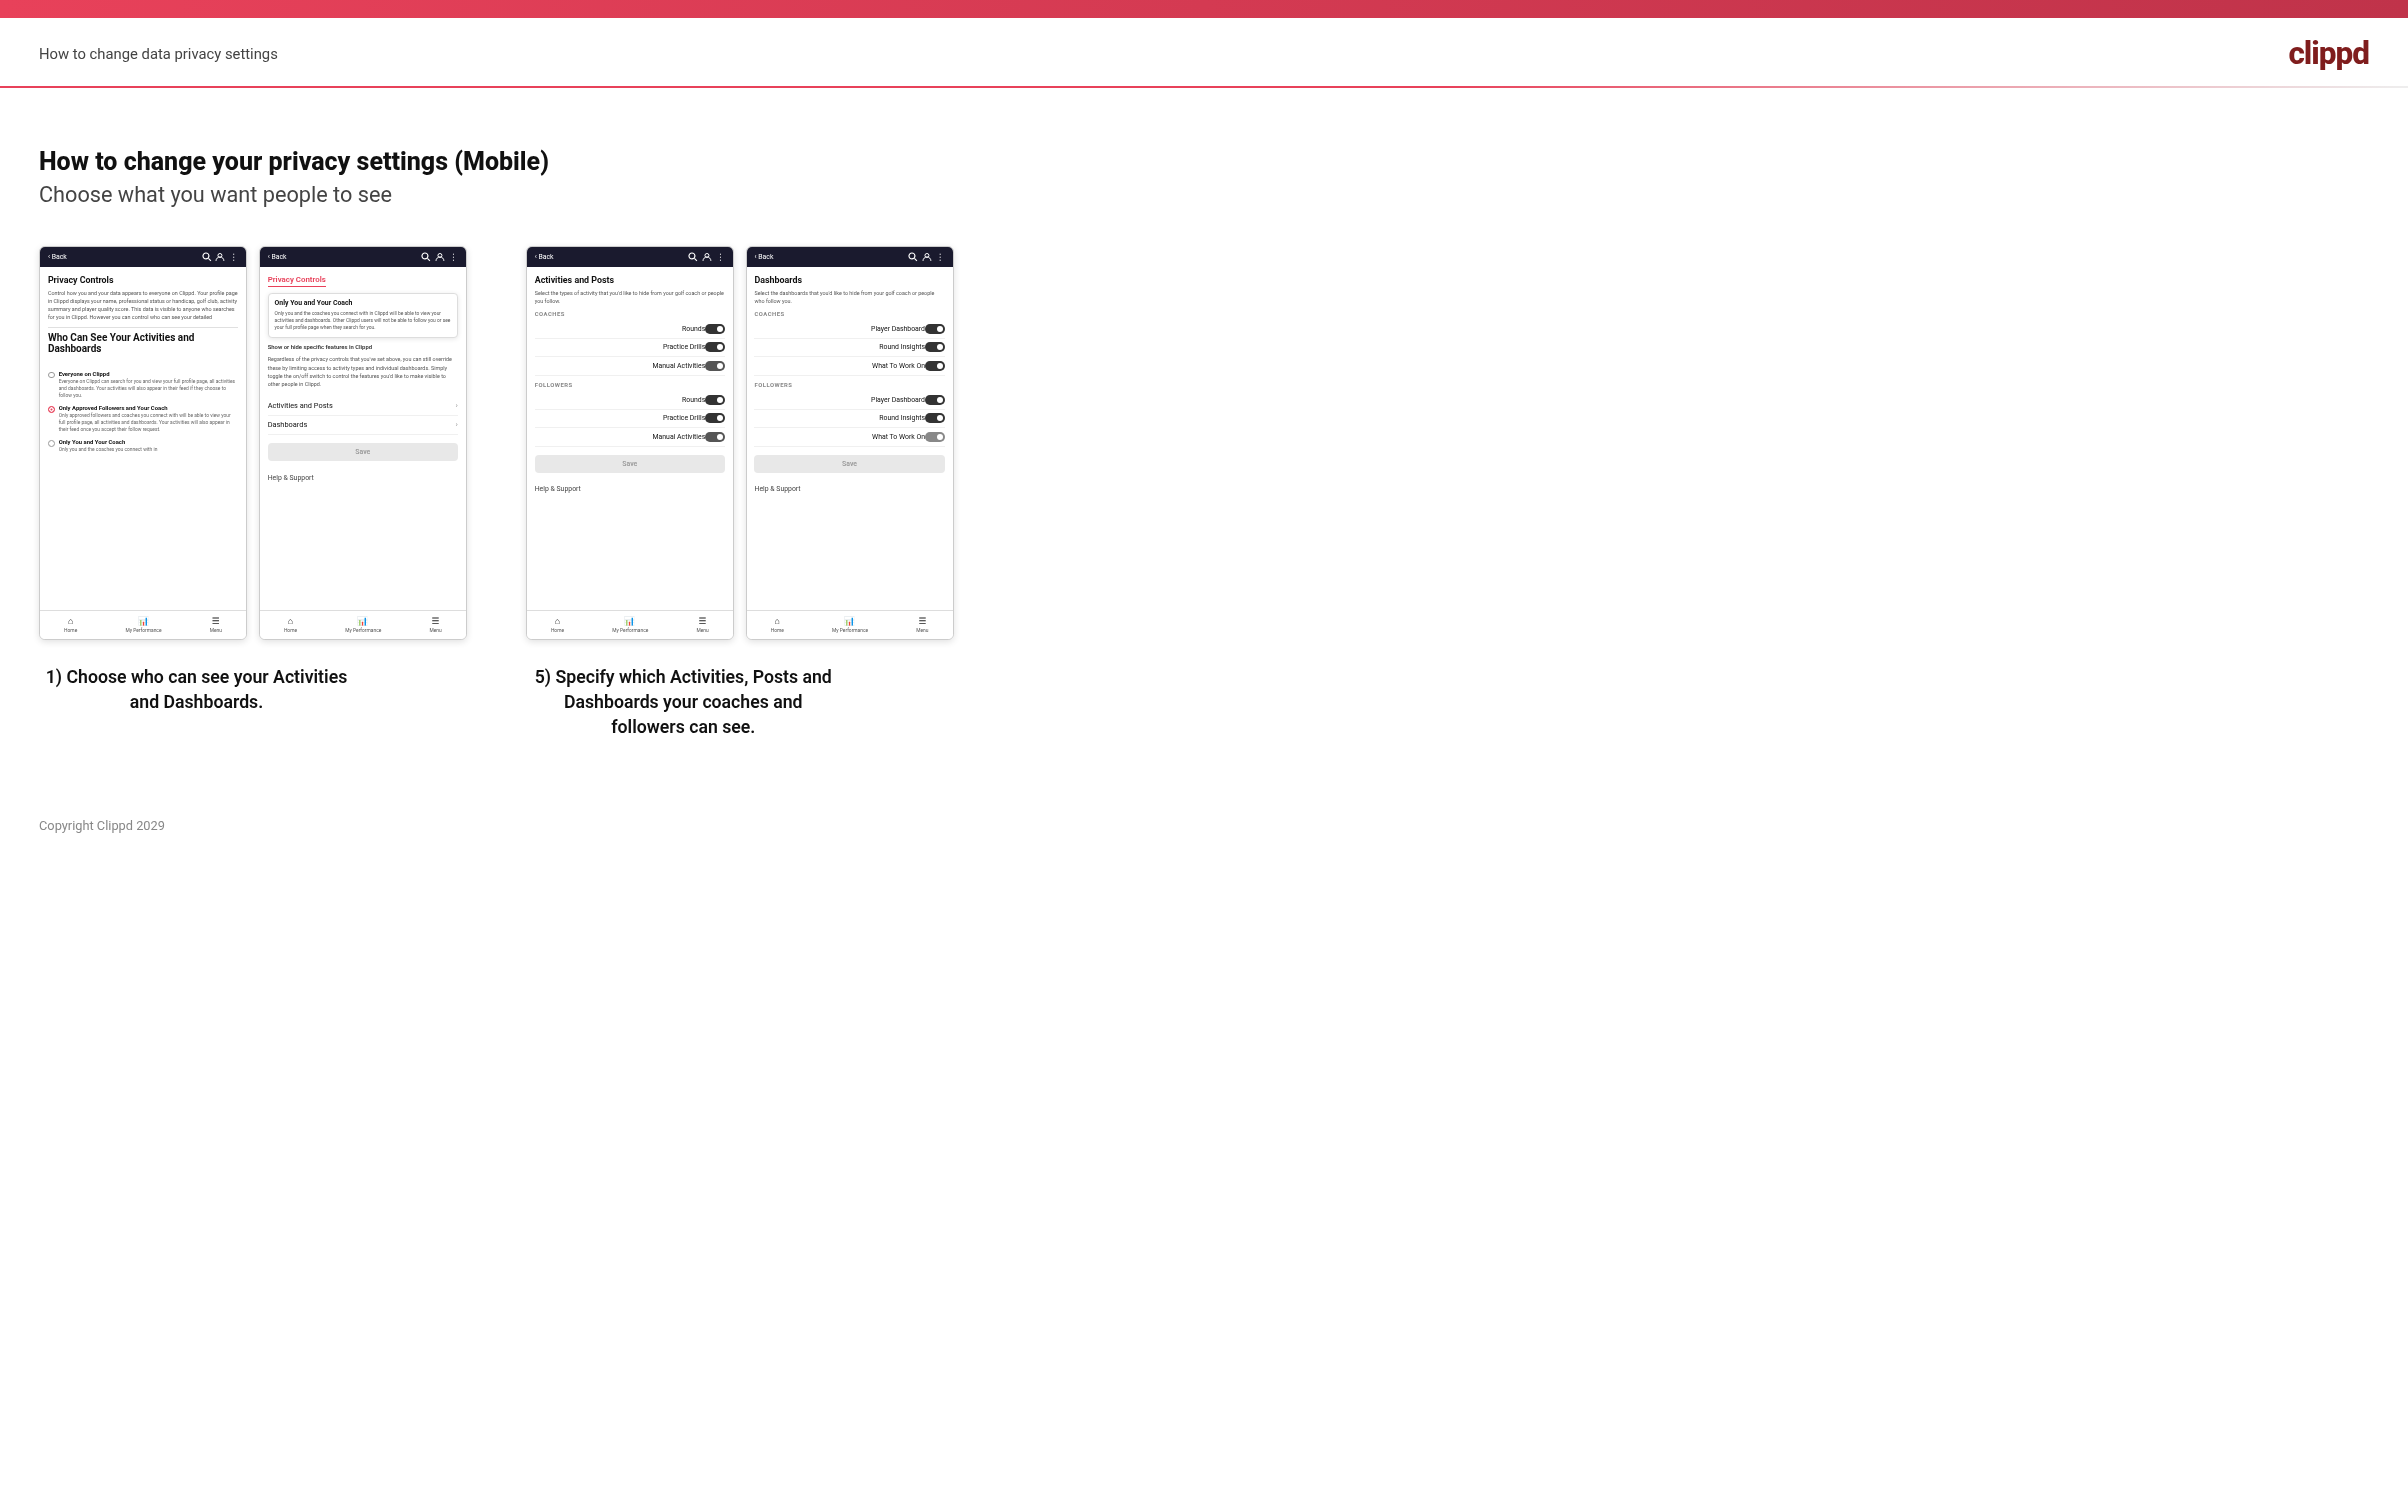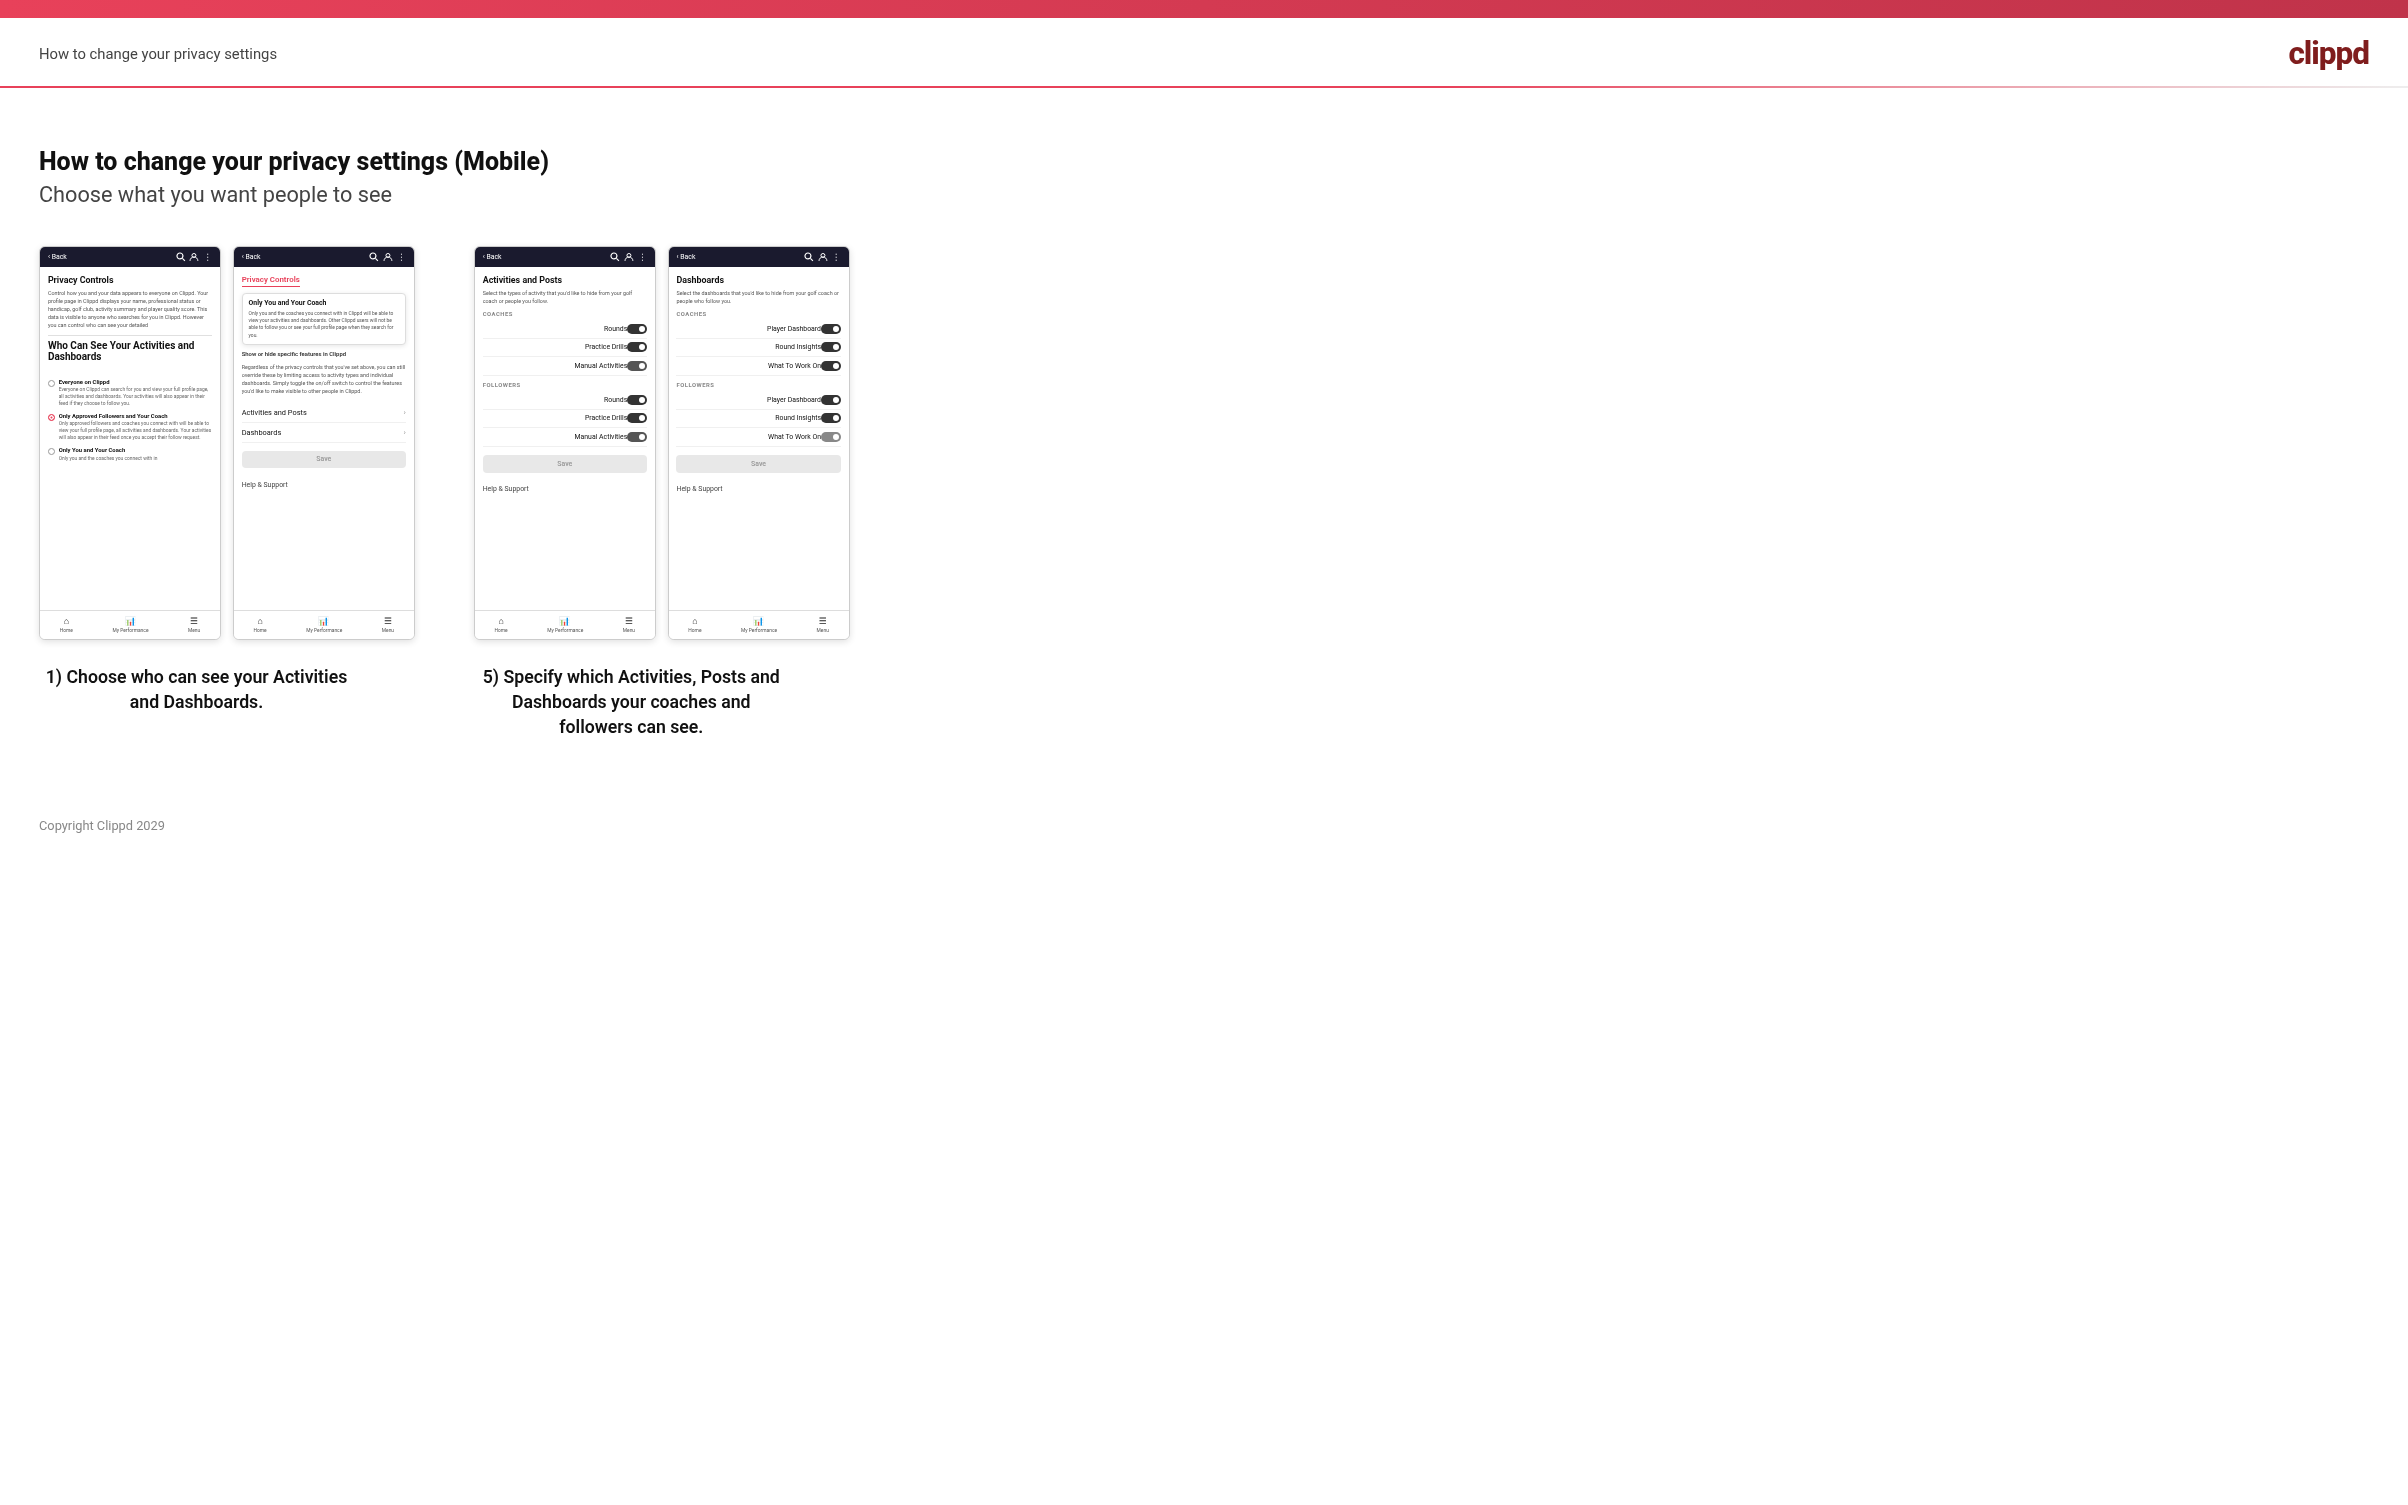--- a/index.html
+++ b/index.html
@@ -65,21 +65,21 @@
       font-size: 17.7px;
       font-weight: 600;
       color: #111;
       text-align: center;
       max-width: 315px;
       line-height: 1.4;
     }
 
     
     .phone-screen {
-      width: 182px;
+      width: 208px;
       background: #fff;
       border: 1.5px solid #ccc;
       border-radius: 5.9px;
       overflow: hidden;
       box-shadow: 0 2px 7.9px rgba(0,0,0,0.12);
       font-size: 6.9px;
     }
 
     
     .phone-nav {
@@ -347,21 +347,21 @@
       gap: 11.8px;
       margin-bottom: 17.7px;
     }
   </style>
 </head>
 <body>
 
 <div class="top-bar"></div>
 
 <div class="header">
-  <span class="header-title">How to change your privacy settings</span>
+  <span class="header-title">How to change data privacy settings</span>
   <span class="logo">
     <span>clippd</span>
   </span>
 </div>
 
 <div class="header-divider"></div>
 
 <div class="main">
 
   <h1 class="page-heading">How to change your privacy settings (Mobile)</h1>

